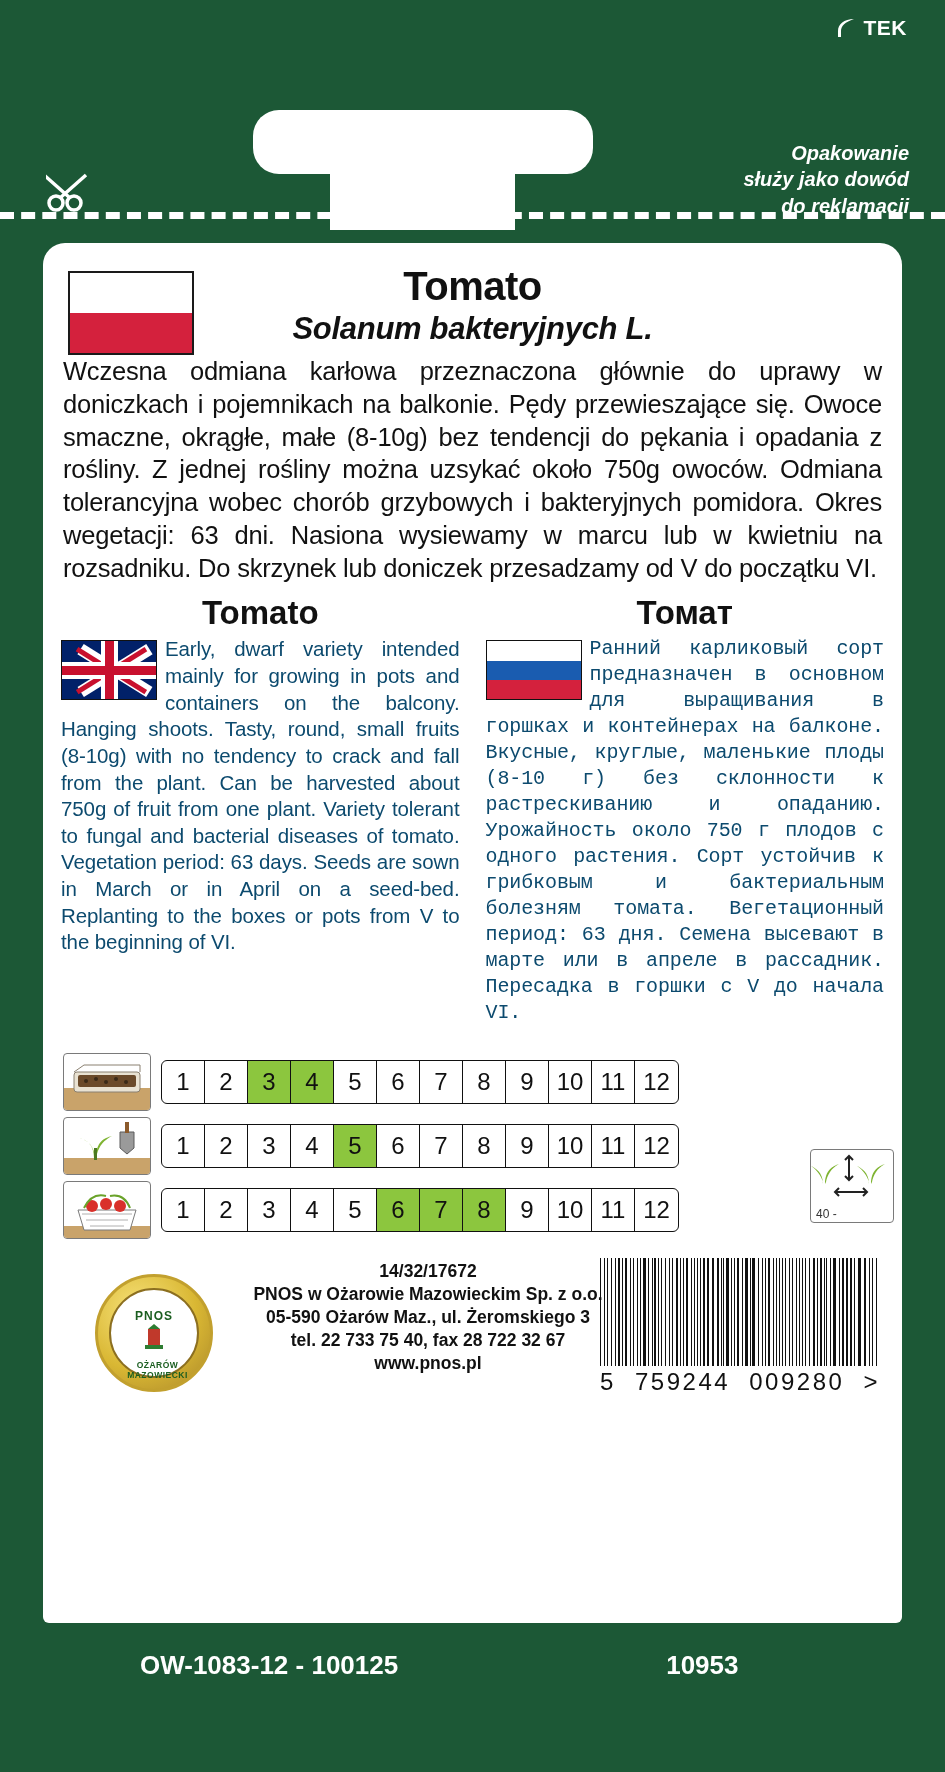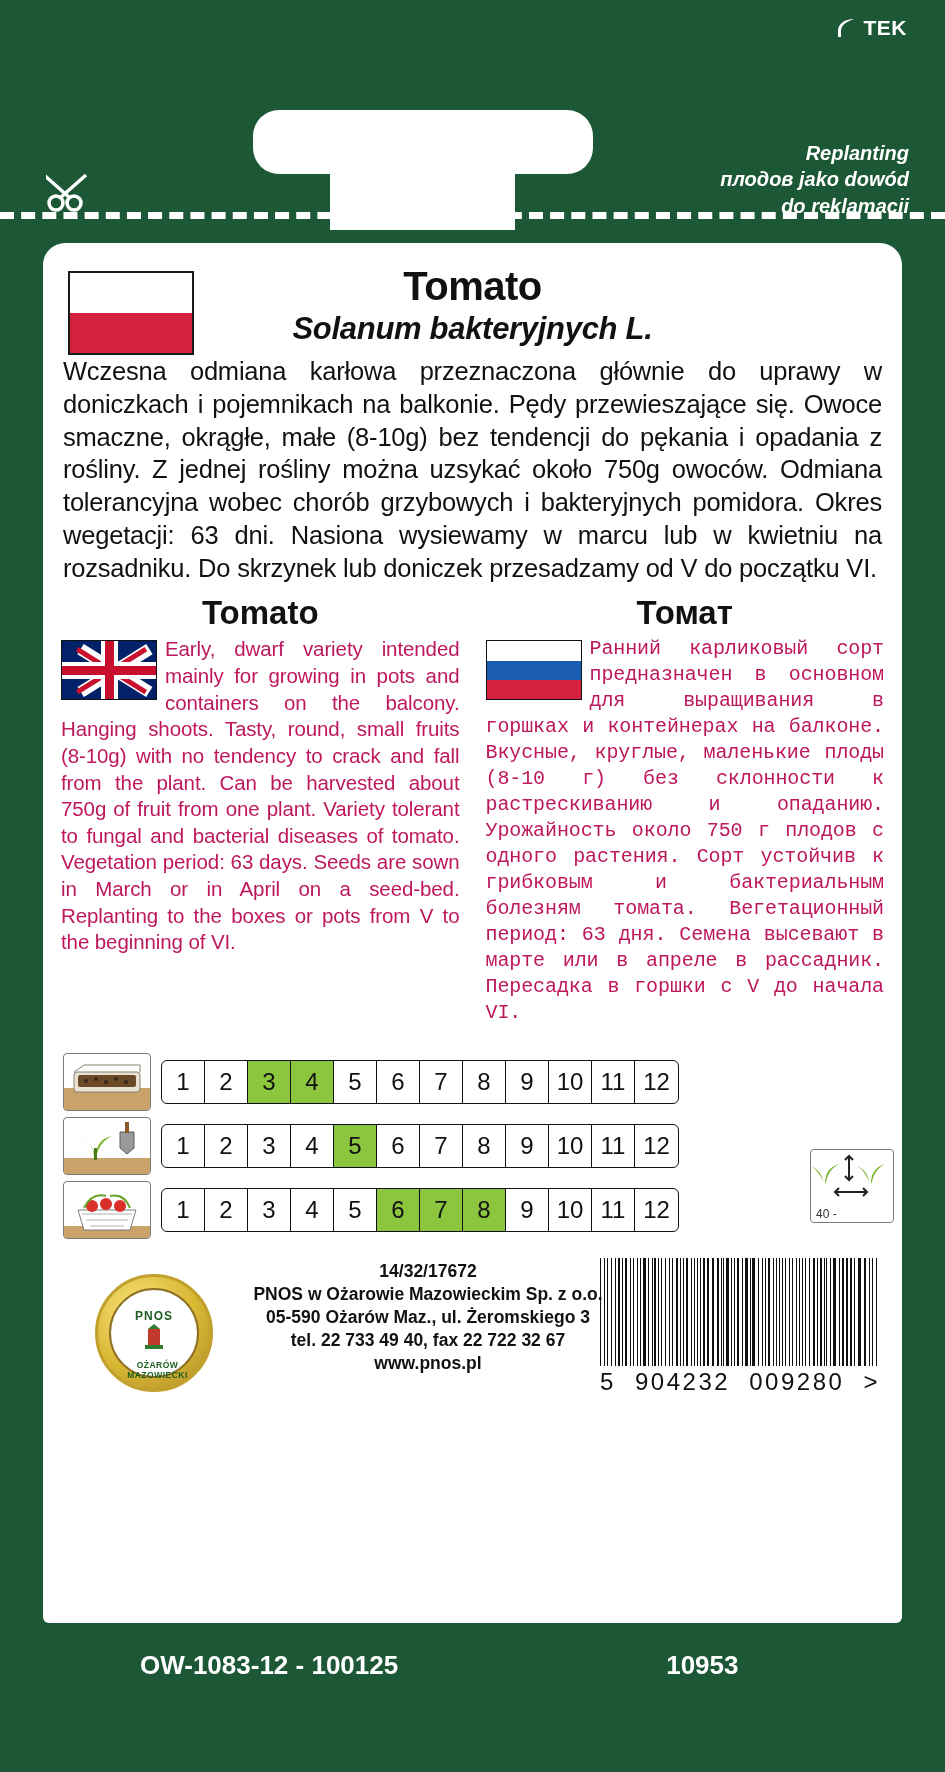--- a/index.html
+++ b/index.html
@@ -96,21 +96,21 @@
 
   .two-col {
     display: flex; margin-top: 10px; padding: 0 18px; gap: 26px;
   }
   .col { width: 50%; }
   .col-head {
     text-align: center; font-size: 33px; font-weight: bold; color: #111;
     margin-bottom: 4px;
   }
   .col-body {
-    font-size: 20.5px; line-height: 1.30; color: #be185d;
+    font-size: 20.5px; line-height: 1.30; color: #0c4a6e;
     text-align: justify; text-align-last: left;
     letter-spacing: -0.1px;
   }
   .col-body.ru { font-size: 20px; font-family: Liberation Mono, monospace; }
   .flag-float {
     float: left; width: 96px; height: 60px; margin: 4px 8px 1px 0;
     border: 1.5px solid #111; position: relative; overflow: hidden;
   }
   
   .uk { background: #012169; }
@@ -213,22 +213,22 @@
           <path d="M21 3C11 3 5 8 5 15v6h3v-6c0-5 4-9 13-12z" fill="#ffffff"></path>
         </svg>
     </span>
     <span>TEK</span>
   </div>
 
   <div class="hang-neck"></div>
   <div class="hang-tab"></div>
 
   <div class="complaint">
-    <div>Replanting</div>
-    <div>плодов jako dowód</div>
+    <div>Opakowanie</div>
+    <div>służy jako dowód</div>
     <div>do reklamacji</div>
   </div>
 
   <div class="perf"></div>
   <div class="scissors">
     <svg width="58" height="40" viewBox="0 0 58 40">
       <circle cx="10" cy="31" r="7" fill="none" stroke="#ffffff" stroke-width="3.5"></circle>
       <circle cx="28" cy="31" r="7" fill="none" stroke="#ffffff" stroke-width="3.5"></circle>
       <path d="M14 26 L40 3 M24 26 L-2 3" stroke="#ffffff" stroke-width="3.5" fill="none"></path>
     </svg>
@@ -385,21 +385,21 @@
             <rect x="8" y="22" width="18" height="4" fill="#2e7d32"></rect>
           </svg>
         </div>
         <div class="seal-arc">OŻARÓW MAZOWIECKI</div>
       </div>
 
       <div class="addr">
         <span class="qual">14/32/17672</span>
         <span class="qual">PNOS w Ożarowie Mazowieckim Sp. z o.o.</span>
         <span class="qual">05-590 Ożarów Maz., ul. Żeromskiego 3</span>
-        <span class="qual">tel. 22 733 49 40, fax 22 722 32 67</span>
+        <span class="qual">tel. 22 733 75 40, fax 28 722 32 67</span>
         <span class="qual">www.pnos.pl</span>
       </div>
 
       <div class="barcode">
         <div class="bars" id="bars">
             <i style="width: 2px; margin-right: 3px;"></i>
             <i style="width: 2px; margin-right: 2px;"></i>
             <i style="width: 2px; margin-right: 3px;"></i>
             <i style="width: 2px; margin-right: 3px;"></i>
             <i style="width: 3px; margin-right: 2px;"></i>
@@ -470,21 +470,21 @@
             <i style="width: 5px; margin-right: 2px;"></i>
             <i style="width: 2px; margin-right: 3px;"></i>
             <i style="width: 5px; margin-right: 3px;"></i>
             <i style="width: 5px; margin-right: 3px;"></i>
             <i style="width: 2px; margin-right: 2px;"></i>
             <i style="width: 3px; margin-right: 3px;"></i>
             <i style="width: 2px; margin-right: 3px;"></i>
           </div>
         <div class="bc-num">
           <span>5</span>
-          <span>904232</span>
+          <span>759244</span>
           <span>009280</span>
           <span>&gt;</span>
         </div>
       </div>
     </div>
 
   </div>
 
   <div class="codes">
     <div class="code-left">OW-1083-12 - 100125</div>

